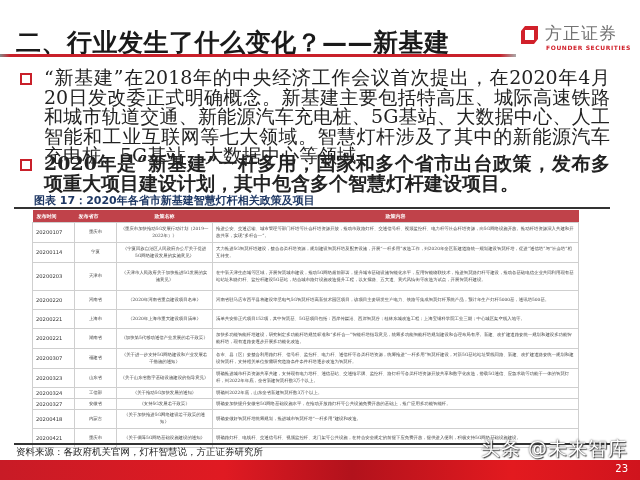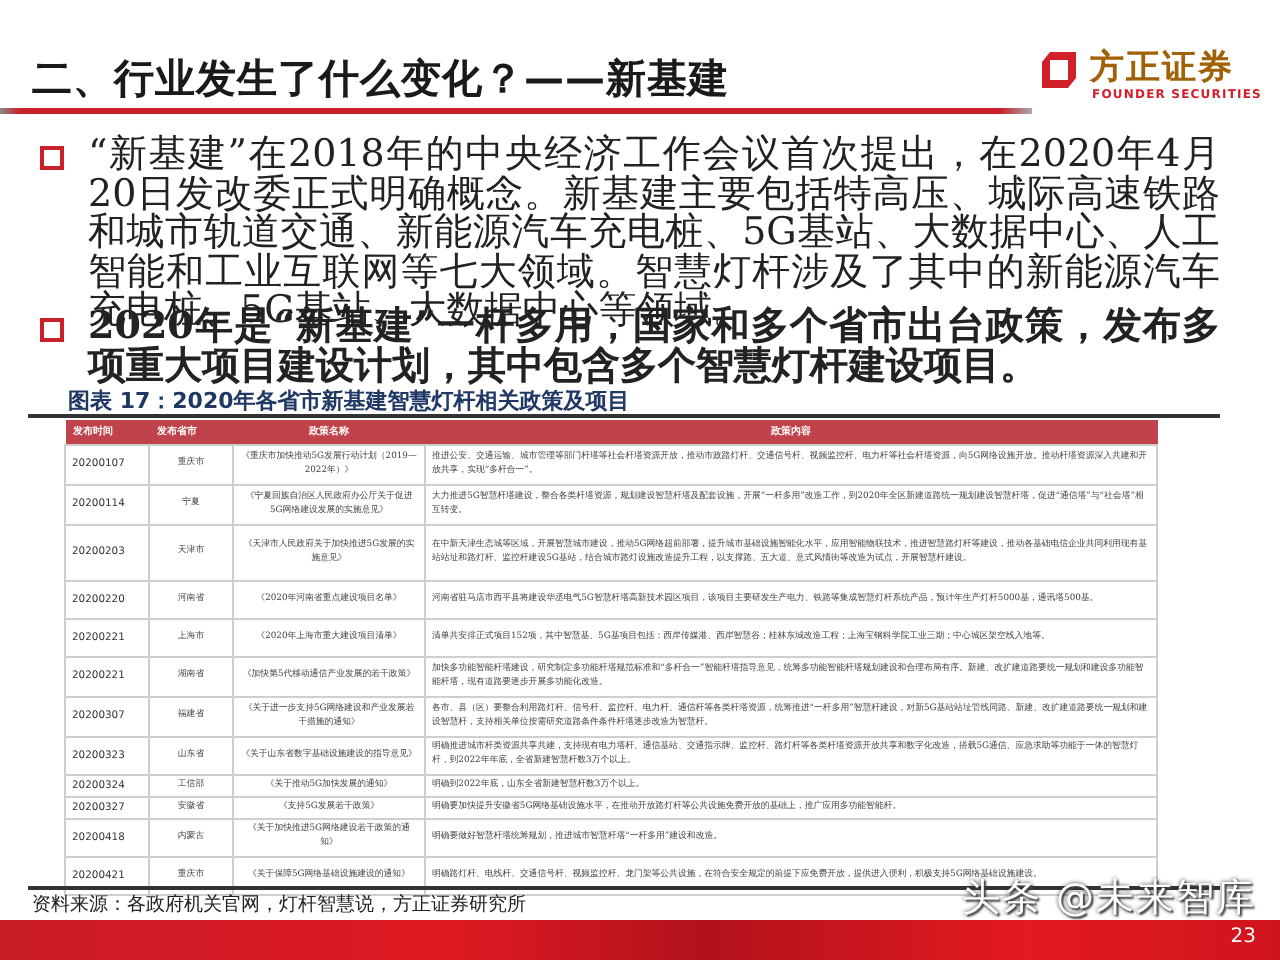--- a/index.html
+++ b/index.html
@@ -1,25 +1,25 @@
 <!DOCTYPE html>
 <html><head>
 <meta charset="utf-8">
 <style>
   html, body { margin:0; padding:0; }
   body { width:640px; height:480px; overflow:hidden; background:#ffffff; position:relative;
          font-family:"DejaVu Serif","Liberation Serif",serif; color:#222; }
   .page-title { position:absolute; left:16px; top:26px; font-family:"DejaVu Sans","Liberation Sans",sans-serif;
-                font-size:20px; font-weight:bold; color:#1a1a1a; letter-spacing:0.5px; }
+                font-size:25px; font-weight:bold; color:#1a1a1a; letter-spacing:0.5px; }
   .title-rule { position:absolute; left:0; top:54px; width:516px; height:3px;
                 background:linear-gradient(to right,#888 0px,#c9202a 10px,#c9202a 500px,#aaa 516px); }
   .logo { position:absolute; left:515px; top:20px; width:120px; height:34px; }
   .logo-mark { position:absolute; left:4px; top:4px; width:20px; height:22px; }
   .logo-cn { position:absolute; left:30px; top:2px; font-family:"DejaVu Sans","Liberation Sans",sans-serif;
-             font-size:17px; font-weight:bold; color:#a16207; letter-spacing:1px; }
+             font-size:17px; font-weight:normal; color:#737373; letter-spacing:1px; }
   .logo-en { position:absolute; left:31px; top:24px; font-family:"DejaVu Sans","Liberation Sans",sans-serif;
              font-size:6px; font-weight:bold; color:#d1202a; letter-spacing:0.6px; }
   .bullet { position:absolute; left:20px; width:590px; font-size:19px; line-height:19.5px; }
   .bullet .box { position:absolute; left:0; top:5px; width:8px; height:8px; border:2px solid #c9202a; }
   .bullet .txt { margin-left:24px; display:block; text-align:justify; }
   .b1 { top:68px; }
   .b2 { top:154px; font-weight:bold; }
   .fig-title { position:absolute; left:14px; top:193px; font-family:"DejaVu Sans","Liberation Sans",sans-serif;
                font-size:11px; font-weight:bold; color:#1f3864;margin-left:20px; }
   .fig-rule { position:absolute; left:14px; top:207px; width:596px; height:2px; background:#333; }

